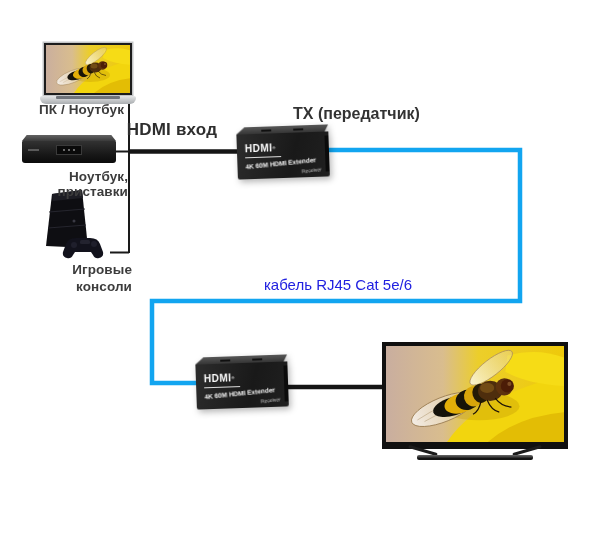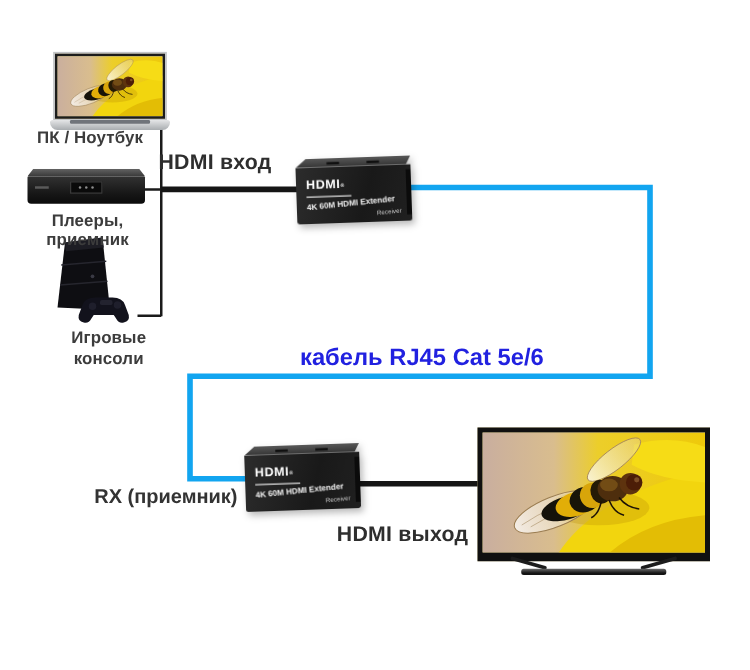--- a/index.html
+++ b/index.html
@@ -4,24 +4,24 @@
 <style>
   html,body{margin:0;padding:0;background:#fff;}
   #canvas{
     position:relative;width:600px;height:536px;background:#ffffff;overflow:hidden;
     font-family:"Liberation Sans", sans-serif;
   }
   
   #wires{position:absolute;left:0;top:0;width:600px;height:536px;z-index:1;pointer-events:none;}
   
   .lbl{position:absolute;z-index:3;color:#3c3c3c;}
-  .dev-lbl{font-size:13.5px;font-weight:600;text-align:center;letter-spacing:0.1px;}
+  .dev-lbl{font-size:13.5px;font-weight:600;text-align:right;letter-spacing:0.1px;}
   .hdmi-lbl{font-size:17px;font-weight:700;color:#2e2e2e;text-align:center;letter-spacing:0.2px;}
   .txrx-lbl{font-size:16px;font-weight:600;color:#333;}
-  .cable-lbl{font-size:19px;font-weight:700;color:#2121e0;text-align:left;}
+  .cable-lbl{font-size:15px;font-weight:400;color:#2121e0;text-align:center;}
   
   .laptop{position:absolute;left:40px;top:43px;z-index:2;}
   .lap-screen{width:84px;height:48px;border:2px solid #1c1c1c;box-shadow:0 0 0 1.5px #c3c5c7;margin-left:4px;background:#e8d89a;overflow:hidden;}
   .lap-screen svg{display:block;width:100%;height:100%;}
   .lap-base{width:96px;height:8px;margin-top:1px;background:linear-gradient(180deg,#e5e6e7,#a9adb0);border-radius:2px 2px 6px 6px;}
   .lap-kb{width:66%;height:3px;background:#70747a;margin:1px auto 0;border-radius:1px;}
   
   .player{position:absolute;left:22px;top:135px;width:94px;z-index:2;}
   .pl-top{height:6px;background:linear-gradient(180deg,#636363,#3a3a3a);clip-path:polygon(5% 0,95% 0,100% 100%,0 100%);}
   .pl-body{position:relative;height:22px;background:linear-gradient(180deg,#323232,#161616 65%,#0b0b0b);border-radius:1px 1px 3px 3px;}
@@ -116,21 +116,21 @@
     <div class="pl-top"></div>
     <div class="pl-body">
       <span class="pl-logo"></span>
       <div class="pl-disp">
           <i></i>
           <i></i>
           <i></i>
         </div>
     </div>
   </div>
-  <div class="lbl dev-lbl" style="left:12px;top:169px;width:116px;">Плееры, приемник</div>
+  <div class="lbl dev-lbl" style="left:12px;top:169px;width:116px;">Ноутбук, приставки</div>
 
   <svg class="console" width="74" height="76" viewBox="0 0 74 76">
     <polygon points="16,6 46,2 52,60 10,58" fill="#0e0e12"></polygon>
     <polygon points="16,6 46,2 47,10 16.8,13" fill="#1d1d24"></polygon>
     <line x1="13" y1="24" x2="49" y2="21" stroke="#26262e" stroke-width="1.2"></line>
     <line x1="12" y1="40" x2="50" y2="37" stroke="#26262e" stroke-width="1.2"></line>
     <circle cx="38" cy="33" r="1.5" fill="#3a3a44"></circle>
     <g>
       <path d="M30 56 q2 -6 10 -6 h14 q8 0 10 6 l3 8 q1 5 -4 6 q-4 1 -6 -3 l-2 -3 h-16 l-2 3 q-2 4 -6 3 q-5 -1 -4 -6 z" fill="#12121c"></path>
       <circle cx="38" cy="57" r="3" fill="#1f1f2c"></circle>
@@ -148,39 +148,38 @@
         <i></i>
       </div>
     <div class="ext-front">
       <span class="hdmi-logo"><span>HDMI</span><span class="reg">®</span></span>
       <div class="hdmi-underline"></div>
       <div class="ext-model">4K 60M HDMI Extender</div>
       <div class="ext-variant">Receiver</div>
       <div class="ext-port"></div>
     </div>
   </div>
+  <div class="lbl txrx-lbl" style="left:293px;top:105px;">TX (передатчик)</div>
 
   <div class="lbl cable-lbl" style="left:240px;top:276px;width:196px;">кабель RJ45 Cat 5e/6</div>
 
   <div class="extender" id="rx-box">
     <div class="ext-top">
         <i></i>
         <i></i>
       </div>
     <div class="ext-front">
       <span class="hdmi-logo"><span>HDMI</span><span class="reg">®</span></span>
       <div class="hdmi-underline"></div>
       <div class="ext-model">4K 60M HDMI Extender</div>
       <div class="ext-variant">Receiver</div>
       <div class="ext-port"></div>
     </div>
   </div>
-  <div class="lbl txrx-lbl" style="left:58px;top:389px;width:132px;text-align:right;">RX (приемник)</div>
-
-  <div class="lbl hdmi-lbl" style="left:266px;top:418px;width:112px;">HDMI выход</div>
+
 
   <div class="tv">
     <div class="tv-screen">
       <svg viewBox="0 0 176 96" preserveAspectRatio="xMidYMid slice">
         <rect width="176" height="96" fill="url(#bgrad)"></rect>
         <path d="M60 96 Q90 50 176 30 V96 Z" fill="#f2d50e"></path>
         <path d="M100 96 Q130 70 176 66 V96 Z" fill="#e3bd05"></path>
         <path d="M120 10 Q150 2 176 12 V40 Q140 38 118 26 Z" fill="#f6dc16"></path>
         <ellipse cx="92" cy="60" rx="40" ry="14" fill="#b98e07" opacity="0.3"></ellipse>
         <g transform="rotate(-22 70 58)">

